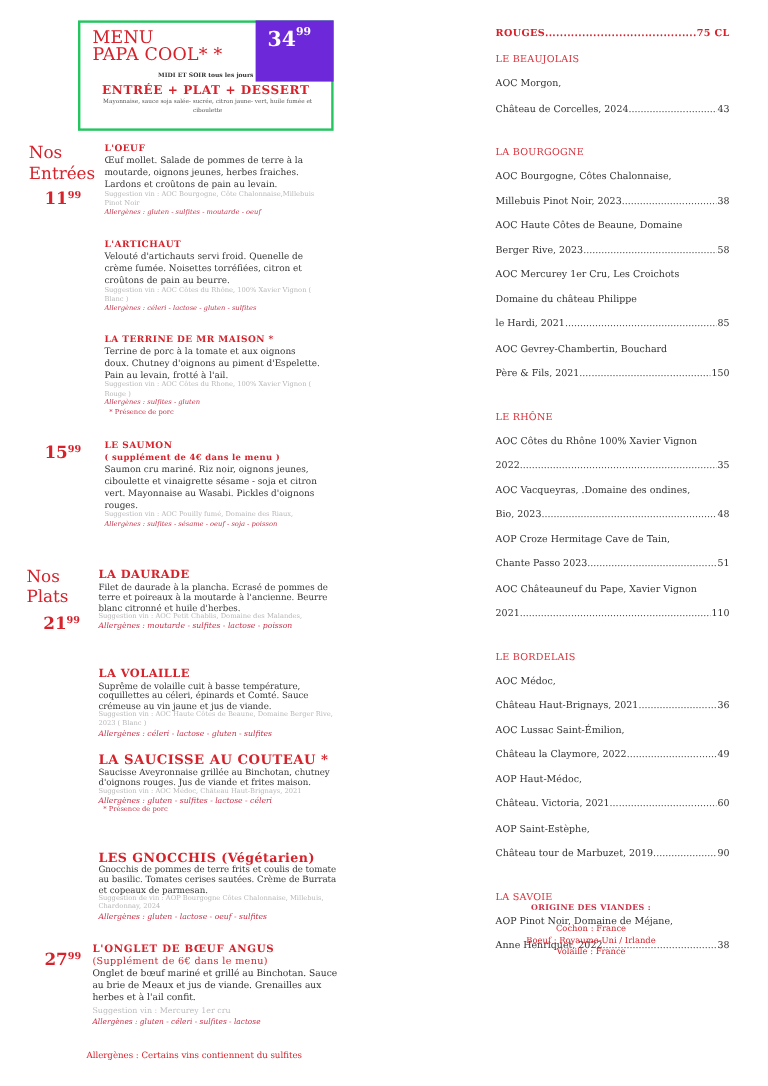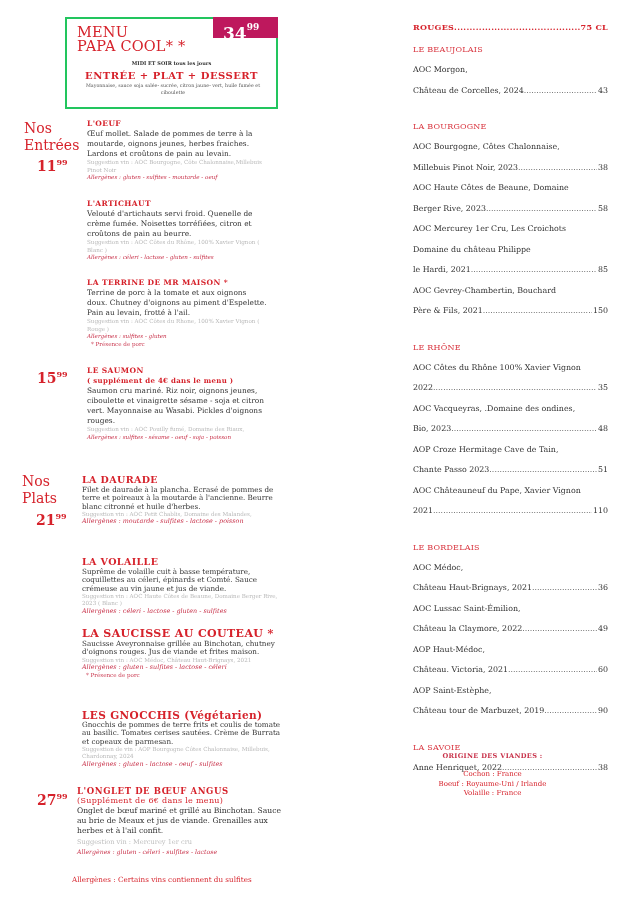--- a/index.html
+++ b/index.html
@@ -3,21 +3,21 @@
 <meta charset="utf-8">
 <style>
   html, body { margin:0; padding:0; background:#ffffff; }
   body { width:640px; height:905px; position:relative; overflow:hidden;
          font-family:"DejaVu Serif", serif; color:#333; }
   .abs { position:absolute; }
 
   
   #menu-box { left:65px; top:17px; width:213px; height:92px; border:2px solid #22c55e; box-sizing:border-box; }
   #menu-title { left:10px; top:6px; font-family:"DejaVu Serif", serif; font-size:14.5px; line-height:14px; color:#d6222b; font-weight:normal; letter-spacing:0.2px; }
-  #menu-price-box { right:-2px; top:-2px; width:65px; height:21px; background:#be185d; color:#fff; }
+  #menu-price-box { right:-2px; top:-2px; width:65px; height:51px; background:#6d28d9; color:#fff; }
   #menu-price { position:absolute; left:10px; top:6px; font-weight:bold; font-size:17px; }
   #menu-price sup { font-size:9px; vertical-align:top; position:relative; top:-1px; }
   #menu-sub { left:0; width:100%; top:41px; text-align:center; font-size:5px; font-weight:bold; color:#333; }
   #menu-courses { left:0; width:100%; top:51px; text-align:center; font-size:10px; font-weight:bold; color:#d6222b; letter-spacing:0.5px; }
   #menu-desc { left:18px; width:176px; top:63px; text-align:center; font-size:4.8px; line-height:7px; color:#555; }
 
   
   .sec-title { font-size:14px; line-height:17px; color:#d6222b; text-align:left; }
   .sec-price { font-weight:bold; font-size:14px; color:#d6222b; }
   .sec-price sup { font-size:8px; vertical-align:top; position:relative; top:-1px; }
@@ -270,20 +270,23 @@
     </div>
   <div class="wline">
       <span>Château tour de Marbuzet, 2019</span>
       <span class="dots"></span>
       <span class="price">90</span>
     </div>
   <div class="gap"></div>
 
   <div class="region">LA SAVOIE</div>
   <div class="wline">
+      <span>AOP Pinot Noir, Domaine de Méjane,</span>
+    </div>
+  <div class="wline">
       <span>Anne Henriquet, 2022</span>
       <span class="dots"></span>
       <span class="price">38</span>
     </div>
 </div>
 
 <div id="origins" class="abs">
   <div id="origins-title">ORIGINE DES VIANDES :</div>
   <div class="origin-line">Cochon : France</div>
   <div class="origin-line">Boeuf : Royaume-Uni / Irlande</div>

